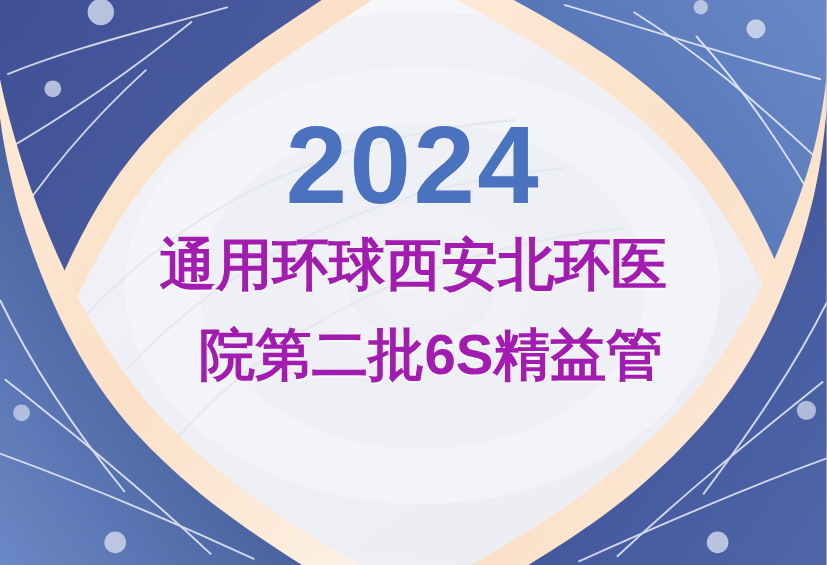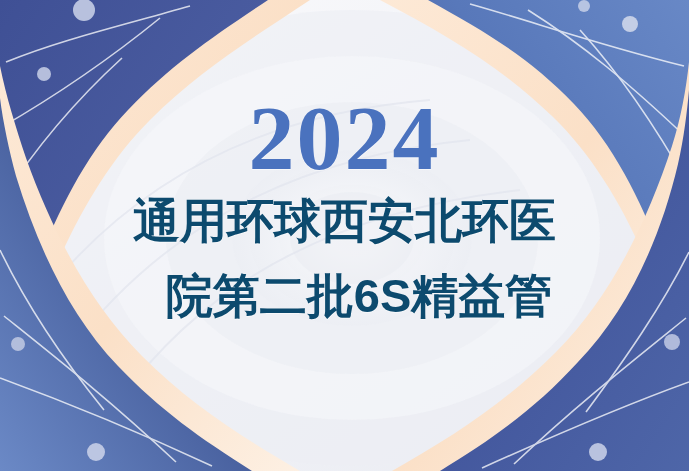--- a/index.html
+++ b/index.html
@@ -34,28 +34,28 @@
     justify-content: flex-start;
     z-index: 5;
   }
   .year {
     margin-top: 92px;
     font-size: 92px;
     line-height: 1;
     font-weight: 700;
     letter-spacing: 2px;
     color: #4a72be;
-    font-family: Liberation Serif, serif;
+    font-family: Liberation Sans, sans-serif;
     text-shadow: 0 1px 0 rgba(255,255,255,0.55);
   }
   .cn-line {
     font-size: 47px;
     line-height: 1;
     font-weight: 700;
-    color: #0c4a6e;
+    color: #a21caf;
     font-family: "Liberation Sans", "DejaVu Sans", sans-serif;
     letter-spacing: 0px;
     white-space: nowrap;
     text-shadow: 0 1px 0 rgba(255,255,255,0.5);
   }
   .cn-line.l1 { margin-top: 13px; }
   .cn-line.l2 { margin-top: 28px; margin-left: 29px; }
   .cn-line.l3 { margin-top: 28px; }
 </style>
 </head>

